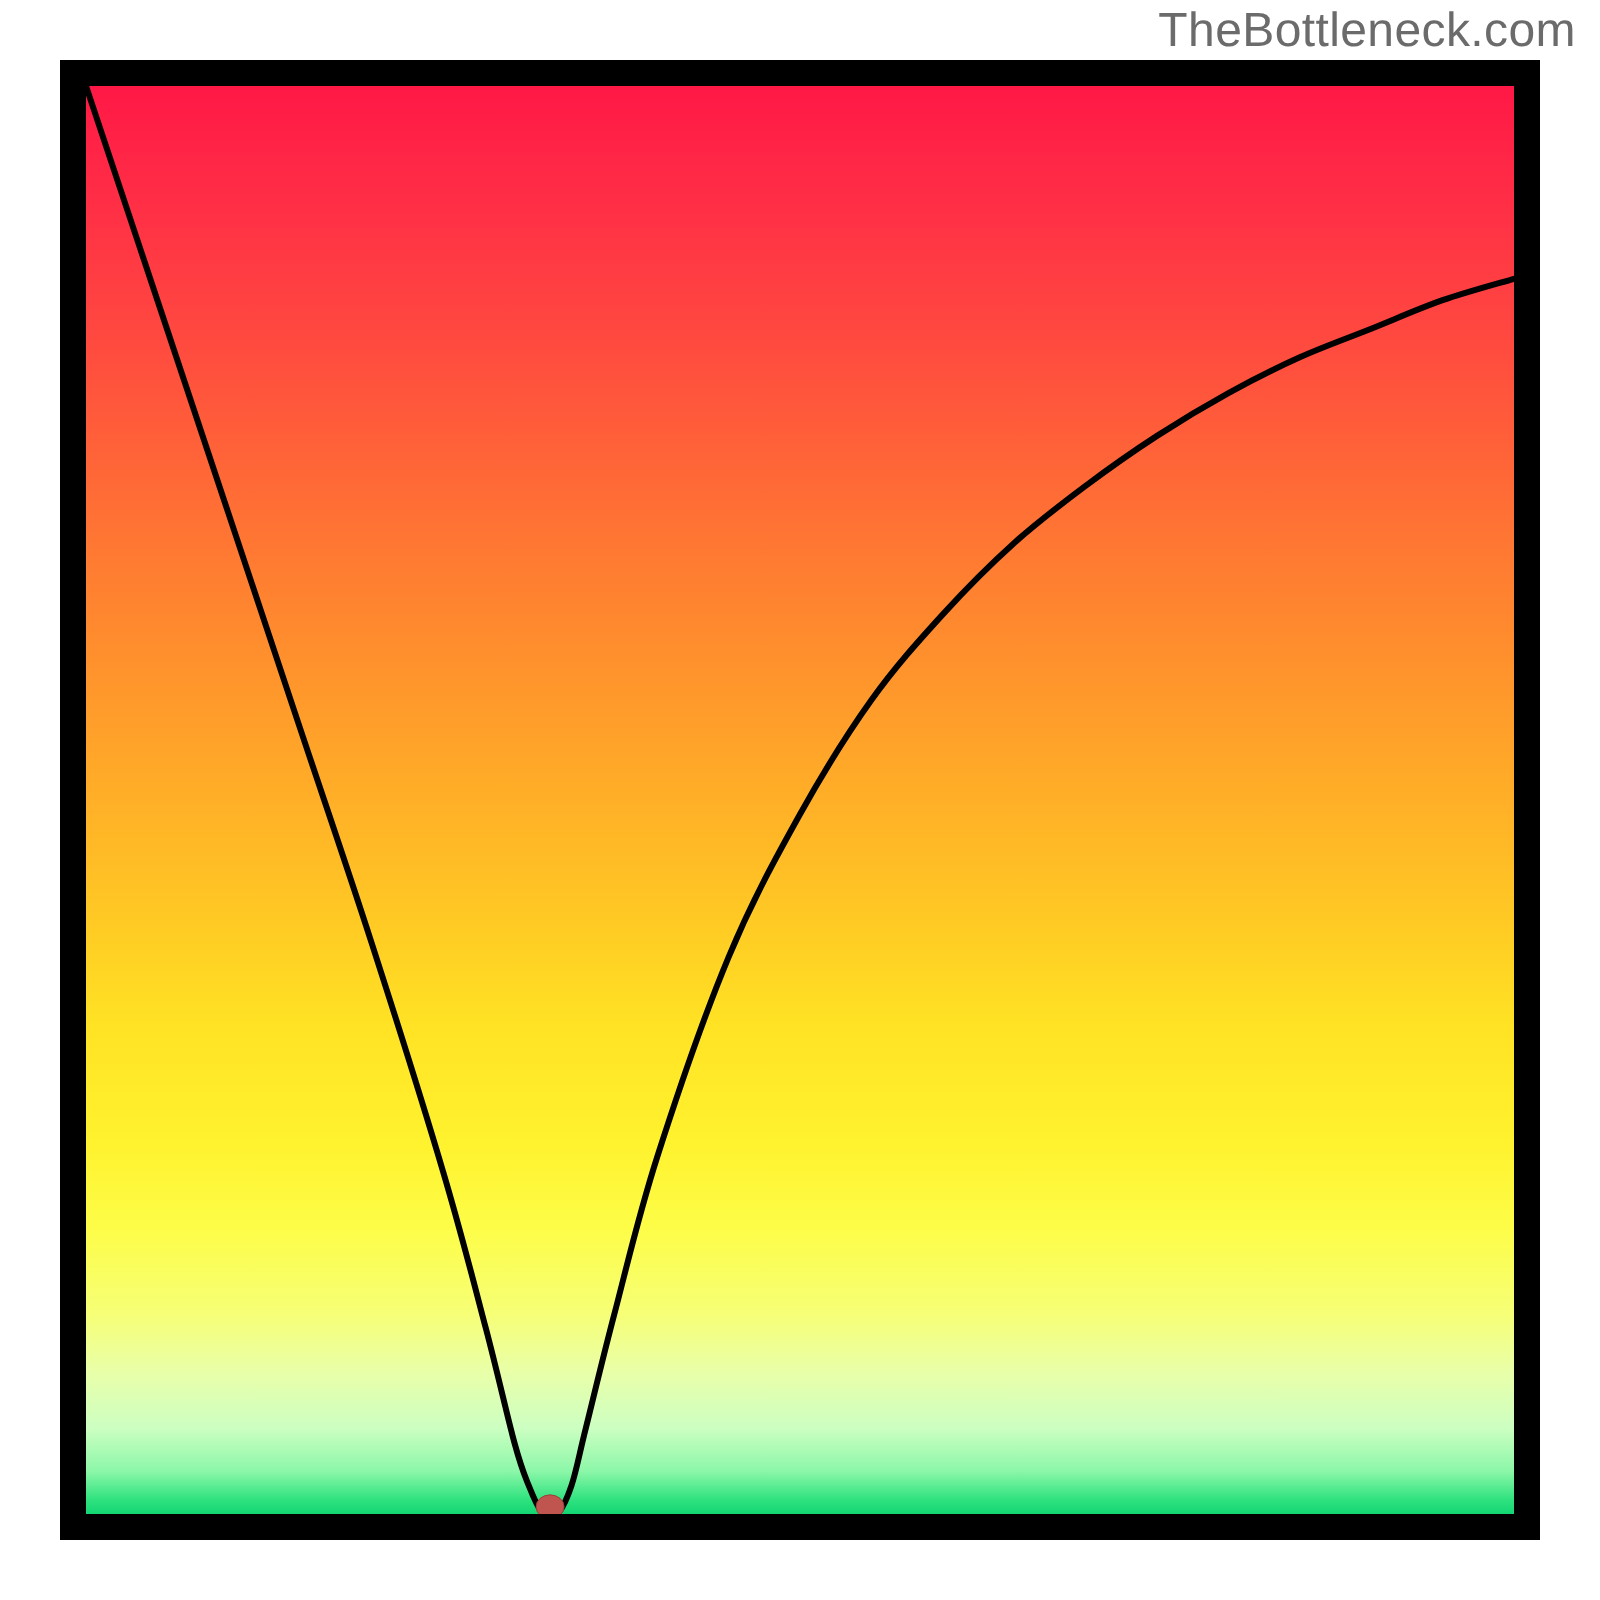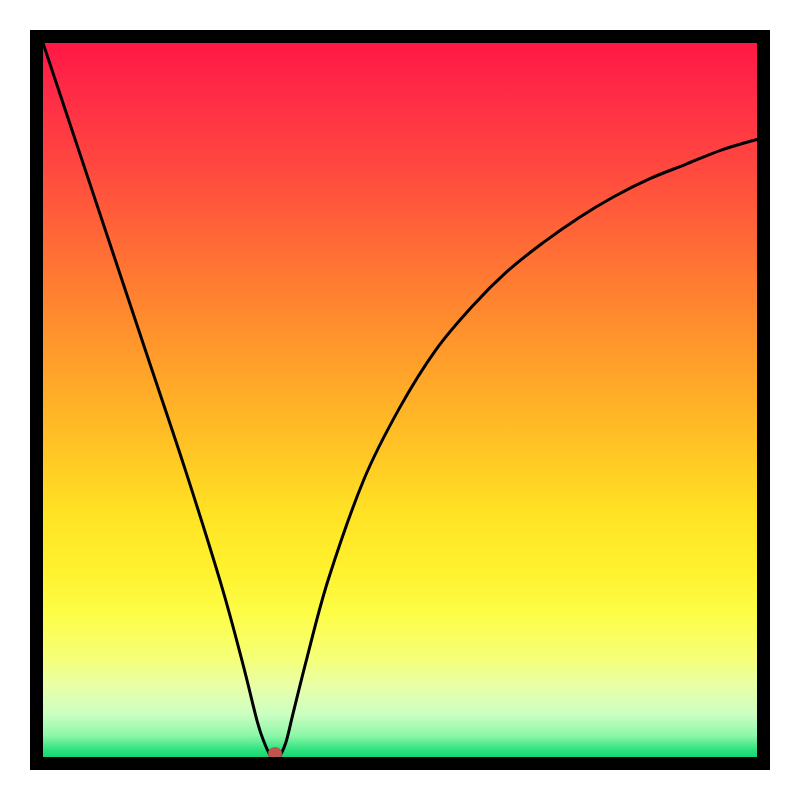--- a/index.html
+++ b/index.html
@@ -77,20 +77,21 @@
   .dot {
     fill: #c0554f;
     stroke: #9e3f3a;
     stroke-width: 0.5;
   }
 </style>
 </head>
 <body>
 
 <div class="frame">
+  <div class="watermark">TheBottleneck.com</div>
 
   <div class="plot-border">
     <div class="plot-inner">
       <div class="gradient"></div>
       <svg class="curve" viewBox="0 0 714 714" preserveAspectRatio="none">
         <path id="curve-path" fill="none" stroke="#000" stroke-width="3" stroke-linejoin="round" stroke-linecap="round" d="M 0.00 0.00 C 5.95 17.85, 23.80 71.40, 35.70 107.10 C 47.60 142.80, 59.50 178.50, 71.40 214.20 C 83.30 249.90, 95.20 285.60, 107.10 321.30 C 119.00 357.00, 130.90 391.51, 142.80 428.40 C 154.70 465.29, 168.98 510.51, 178.50 542.64 C 188.02 574.77, 193.97 598.57, 199.92 621.18 C 205.87 643.79, 210.63 665.21, 214.20 678.30 C 217.77 691.39, 218.96 693.77, 221.34 699.72 C 223.72 705.67, 226.10 711.62, 228.48 714.00 C 230.86 716.38, 233.24 716.38, 235.62 714.00 C 238.00 711.62, 240.38 706.86, 242.76 699.72 C 245.14 692.58, 246.33 685.44, 249.90 671.16 C 253.47 656.88, 258.23 636.65, 264.18 614.04 C 270.13 591.43, 276.08 565.25, 285.60 535.50 C 295.12 505.75, 309.40 464.10, 321.30 435.54 C 333.20 406.98, 345.10 385.56, 357.00 364.14 C 368.90 342.72, 380.80 323.68, 392.70 307.02 C 404.60 290.36, 416.50 277.27, 428.40 264.18 C 440.30 251.09, 452.20 239.19, 464.10 228.48 C 476.00 217.77, 487.90 208.85, 499.80 199.92 C 511.70 191.00, 523.60 182.66, 535.50 174.93 C 547.40 167.19, 559.30 160.05, 571.20 153.51 C 583.10 146.97, 595.00 141.01, 606.90 135.66 C 618.80 130.30, 630.70 126.14, 642.60 121.38 C 654.50 116.62, 666.40 111.27, 678.30 107.10 C 690.20 102.94, 708.05 98.17, 714.00 96.39"></path>
         <ellipse id="marker-dot" class="dot" rx="7" ry="6" cx="232.05" cy="710.43"></ellipse>
       </svg>
     </div>
   </div>

